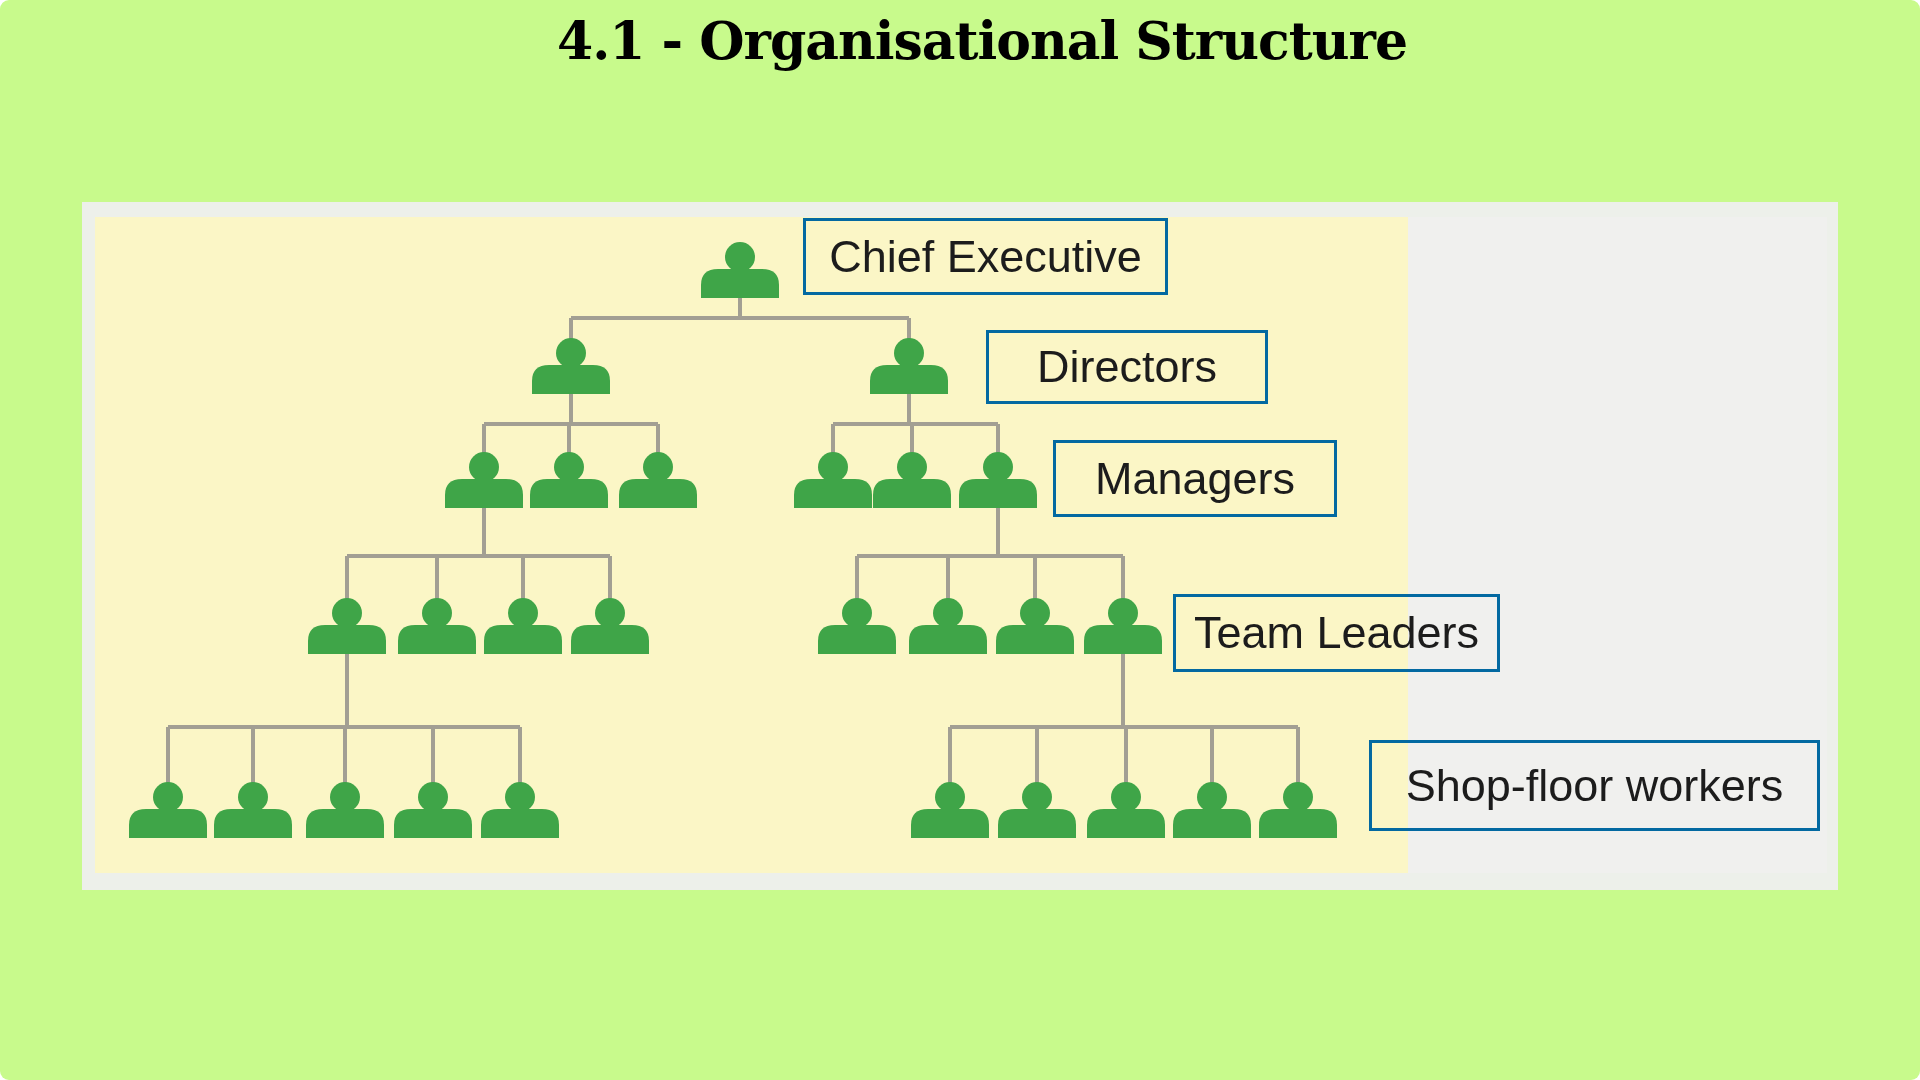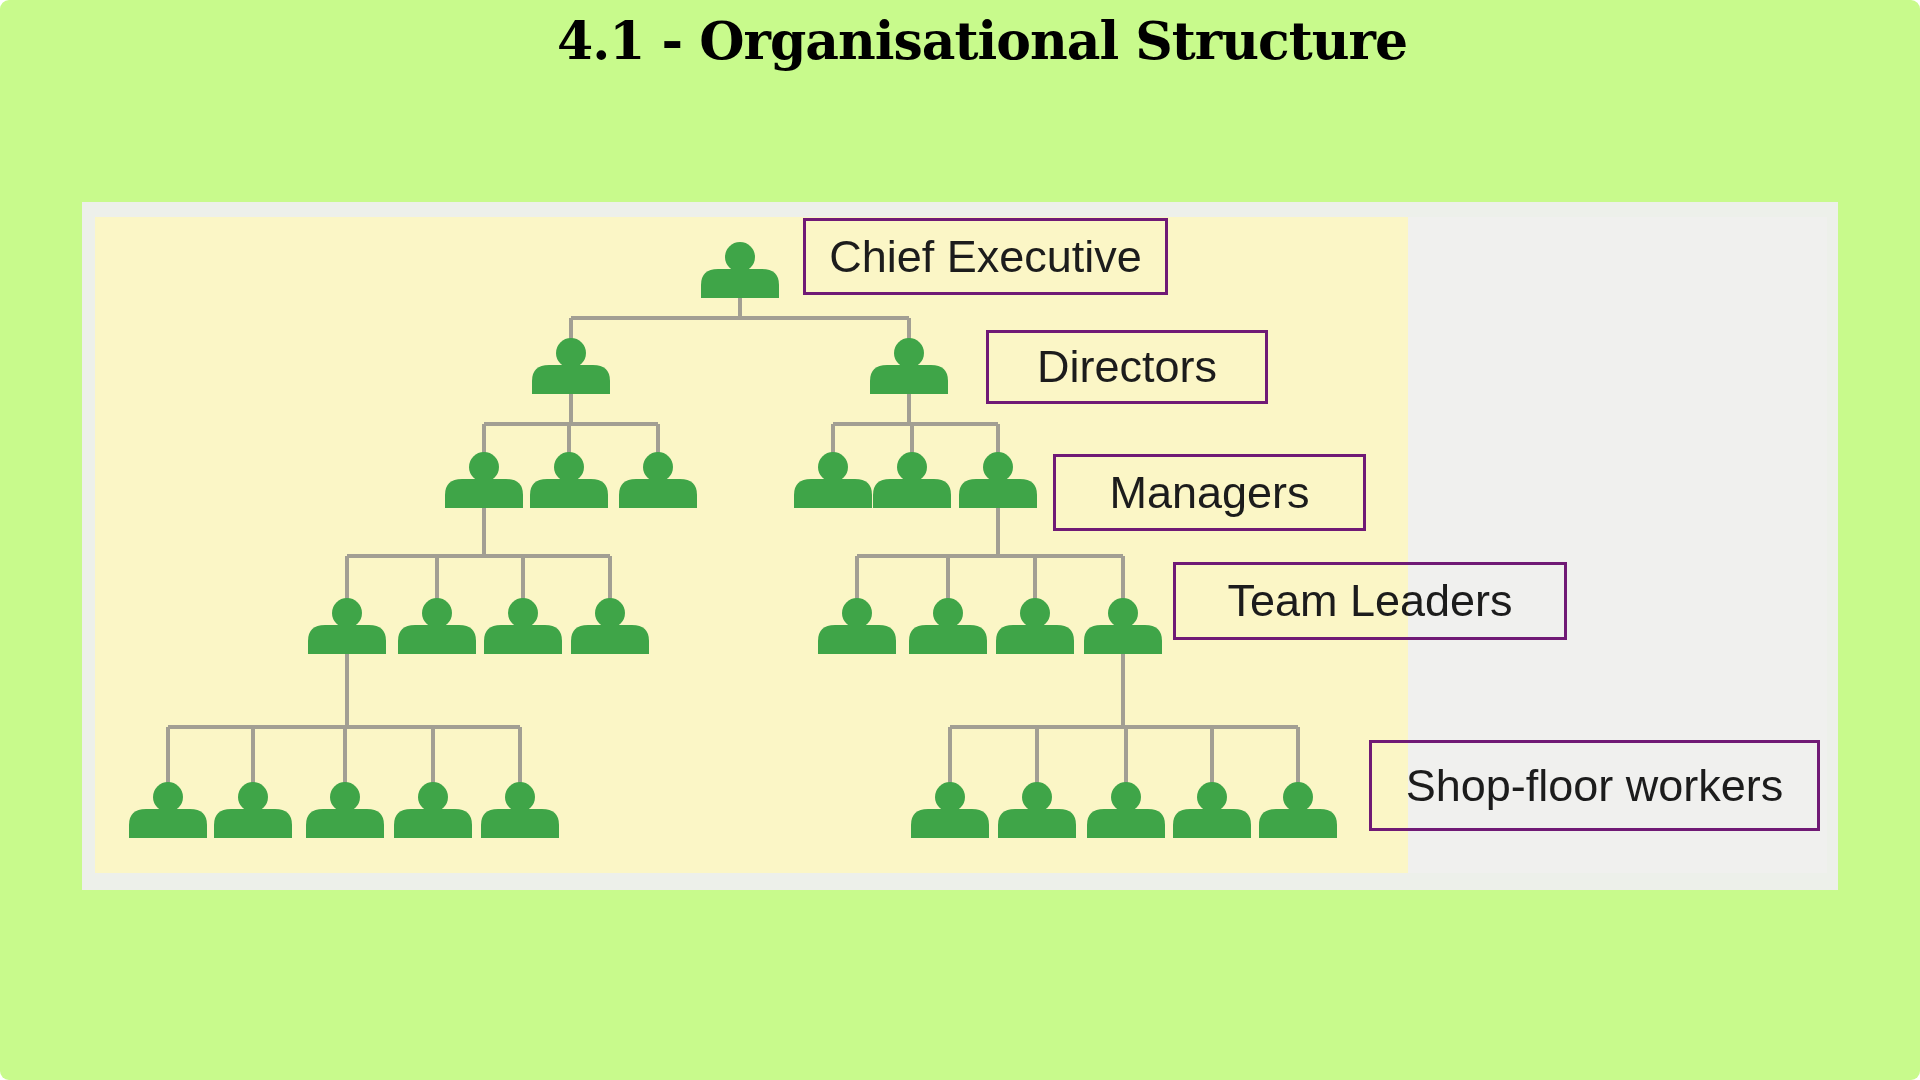--- a/index.html
+++ b/index.html
@@ -37,21 +37,21 @@
     position:absolute;
     left:1408px;top:217px;width:419px;height:656px;
     background:#f0f0ee;
   }
   svg.chart-layer{
     position:absolute;left:0;top:0;width:1920px;height:1080px;
     pointer-events:none;
   }
   .label-box{
     position:absolute;
-    border:3px solid #701a75;
+    border:3px solid #0369a1;
     background:transparent;
     display:flex;align-items:center;justify-content:center;
     font-size:45px;
     color:#1c1c1c;
     box-sizing:border-box;
     white-space:nowrap;
   }
 </style>
 </head>
 <body>
@@ -212,18 +212,18 @@
       <g>
         <circle cx="1298" cy="797" r="15" fill="#3fa548"></circle>
         <path d="M 1259,838 L 1259,825 Q 1259,809 1276,809 L 1320,809 Q 1337,809 1337,825 L 1337,838 Z" fill="#3fa548"></path>
       </g>
     </svg>
 
   <div class="label-box" style="left:803px;top:218px;width:365px;height:77px;">Chief Executive</div>
 
   <div class="label-box" style="left:986px;top:330px;width:282px;height:74px;">Directors</div>
 
-  <div class="label-box" style="left:1053px;top:440px;width:313px;height:77px;margin-top:14px;">Managers</div>
-
-  <div class="label-box" style="left:1173px;top:562px;width:394px;height:78px;">Team Leaders</div>
+  <div class="label-box" style="left:1053px;top:440px;width:284px;height:77px;">Managers</div>
+
+  <div class="label-box" style="left:1173px;top:594px;width:327px;height:78px;">Team Leaders</div>
 
   <div class="label-box" style="left:1355px;top:740px;width:451px;height:91px;margin-left:14px;">Shop-floor workers</div>
 </div>
 
 </body></html>

